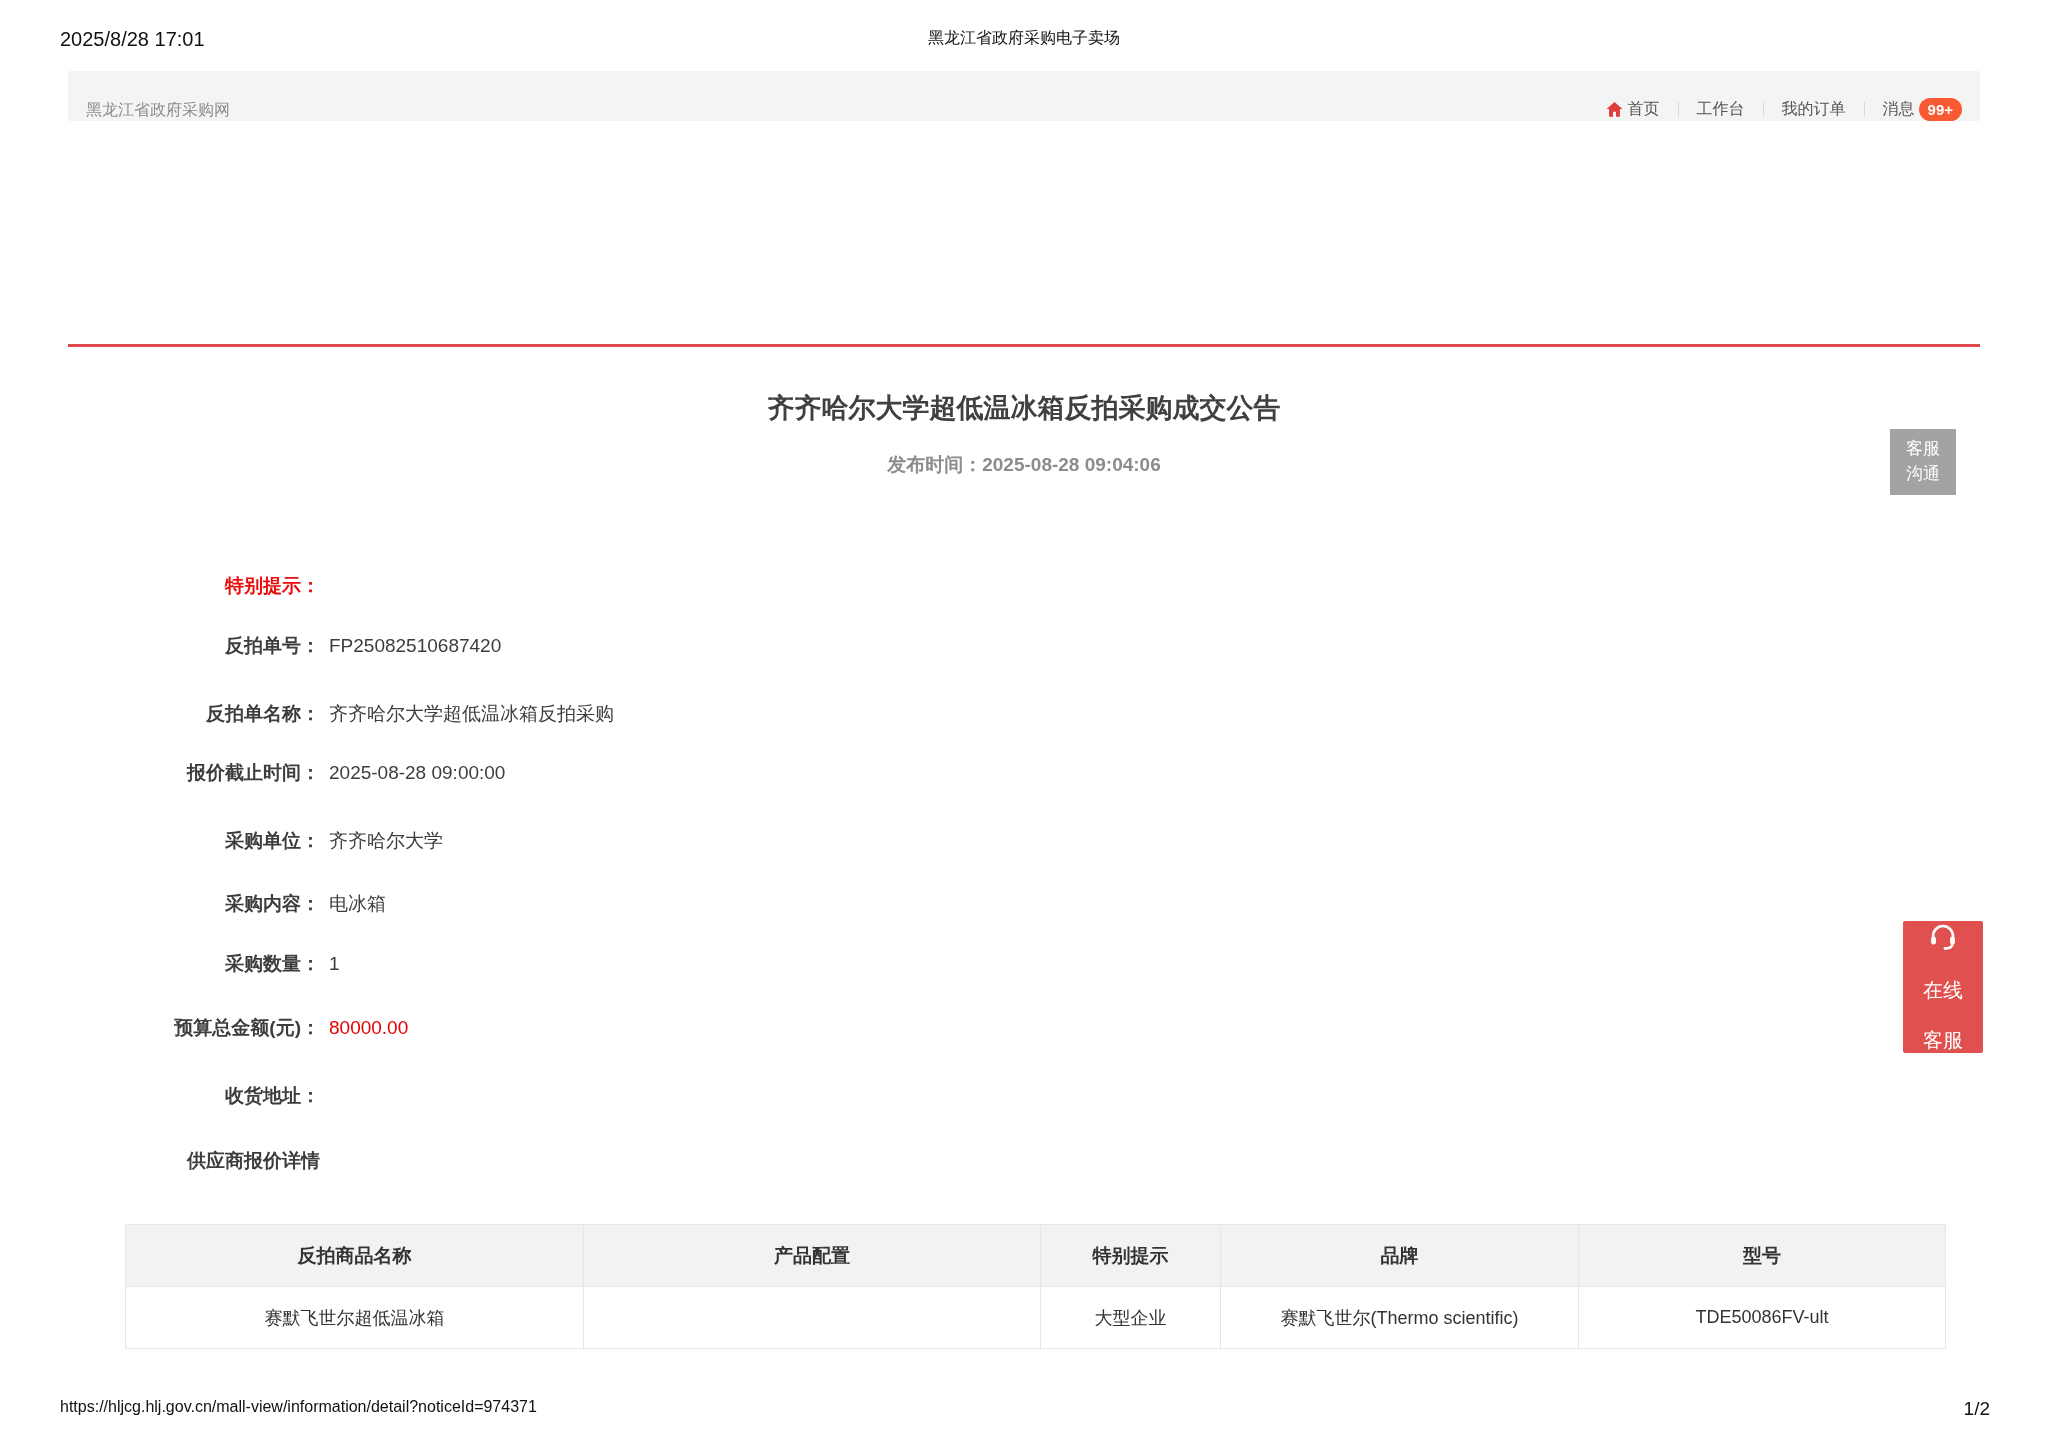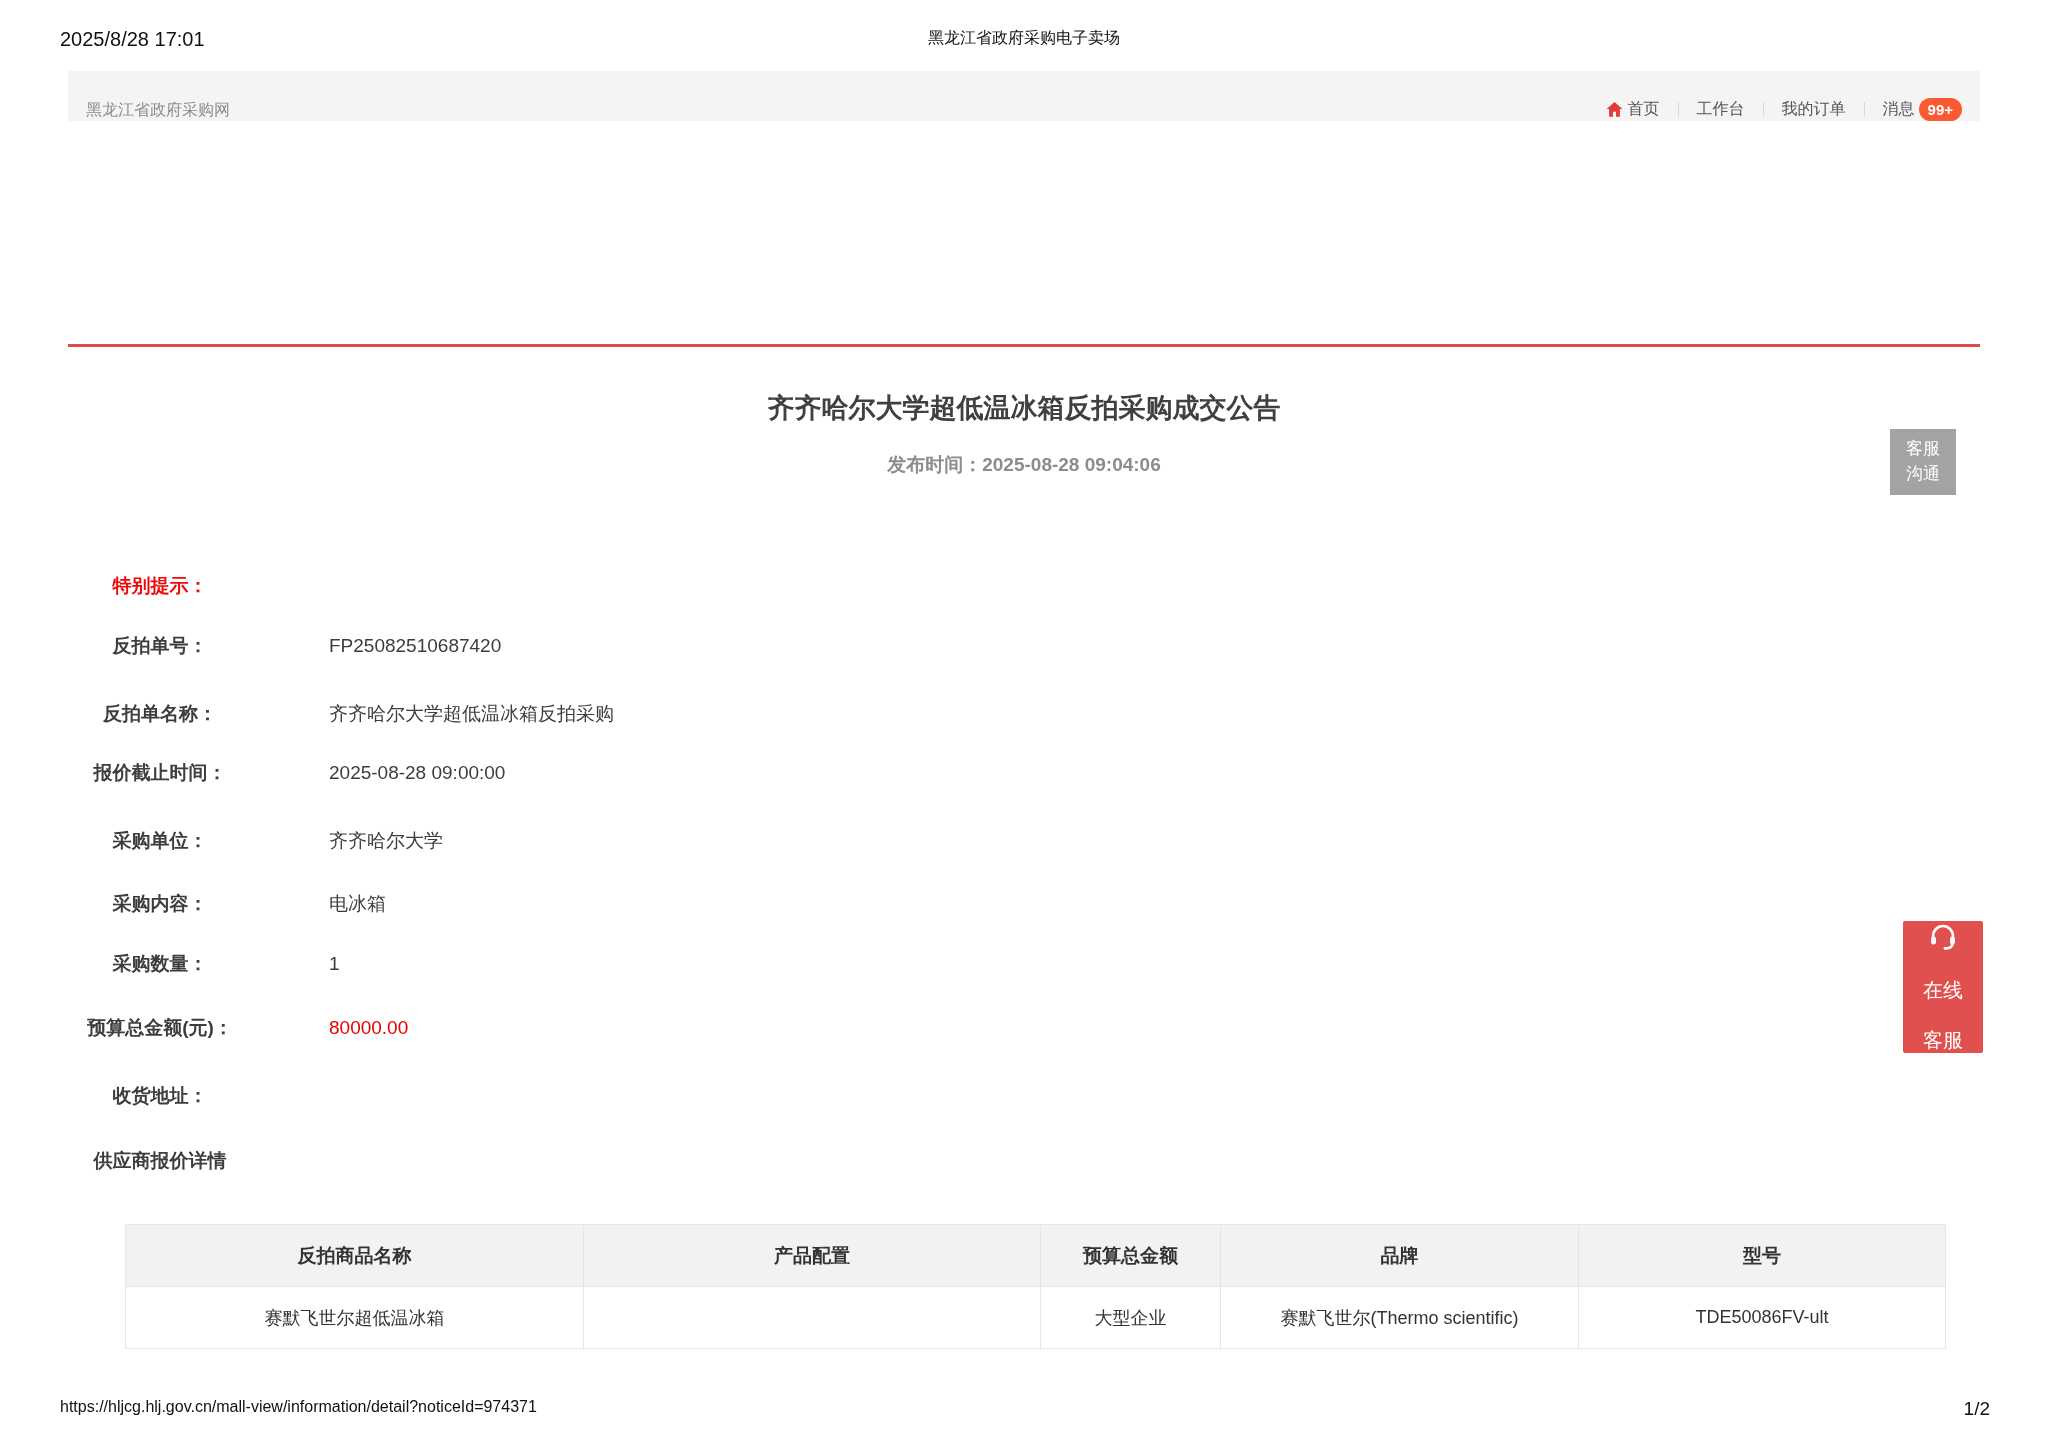--- a/index.html
+++ b/index.html
@@ -35,21 +35,21 @@
     font-size:19px;font-weight:bold;color:#8c8c8c;
   }
   .service-chat{
     position:absolute;top:429px;left:1890px;width:66px;height:66px;background:#a3a3a3;
     color:#fff;font-size:17px;display:flex;flex-direction:column;align-items:center;
     justify-content:center;line-height:1.45;cursor:pointer;
   }
   
   .fields{position:absolute;top:0;left:0;width:100%;}
   .frow{position:absolute;left:0;display:flex;align-items:flex-start;line-height:27px;font-size:19px;width:100%;}
-  .flabel{width:320px;text-align:center;font-weight:bold;color:#3d3d3d;flex:0 0 320px;}
+  .flabel{width:320px;text-align:right;font-weight:bold;color:#3d3d3d;flex:0 0 320px;}
   .fvalue{margin-left:9px;color:#3d3d3d;}
   .warning .flabel{color:#ee0a0a;}
   .warning .fvalue{color:#ee0a0a;}
   .price{color:#e60000;}
   .section-heading{font-weight:bold;color:#3d3d3d;}
   
   .quote-table{
     position:absolute;top:1224px;left:125px;width:1820px;border-collapse:collapse;
     font-size:19px;color:#333;table-layout:fixed;
   }
@@ -160,21 +160,21 @@
     <col style="width:458px">
       <col style="width:457px">
       <col style="width:180px">
       <col style="width:358px">
       <col style="width:367px">
   </colgroup>
   <thead>
     <tr>
       <th>反拍商品名称</th>
       <th>产品配置</th>
-      <th>预算总金额</th>
+      <th>特别提示</th>
       <th>品牌</th>
       <th>型号</th>
     </tr>
   </thead>
   <tbody>
     <tr>
       <td>赛默飞世尔超低温冰箱</td>
       <td></td>
       <td>大型企业</td>
       <td>赛默飞世尔(Thermo scientific)</td>

